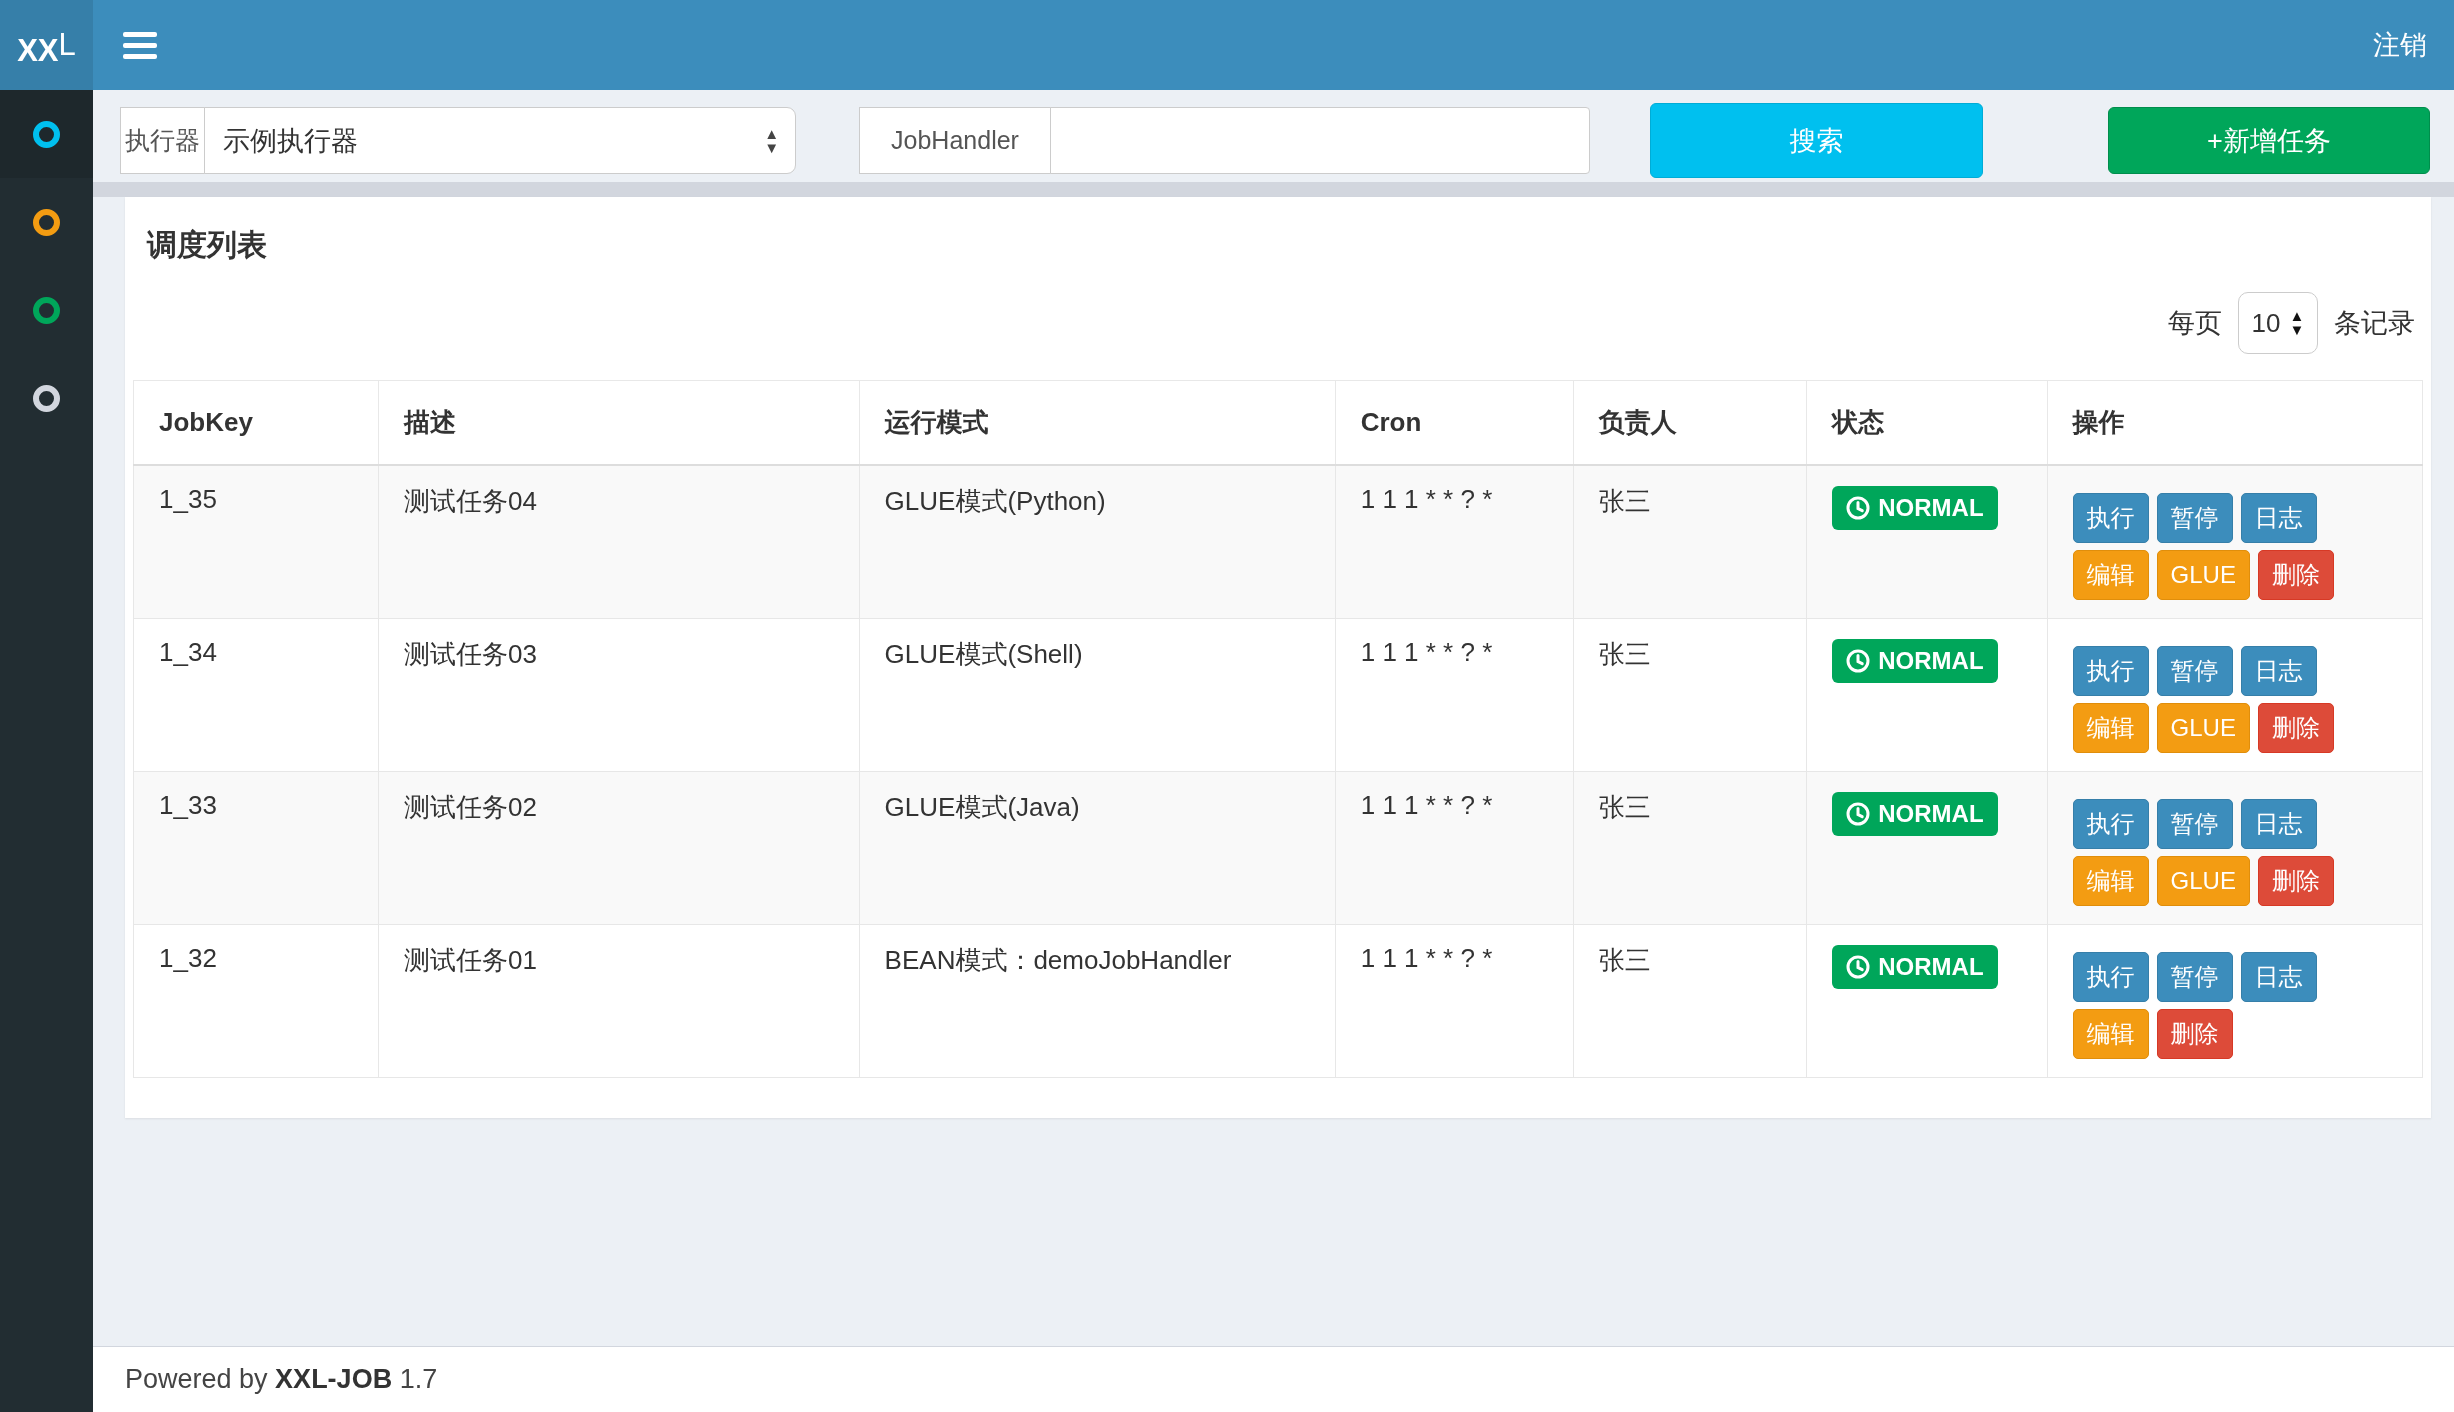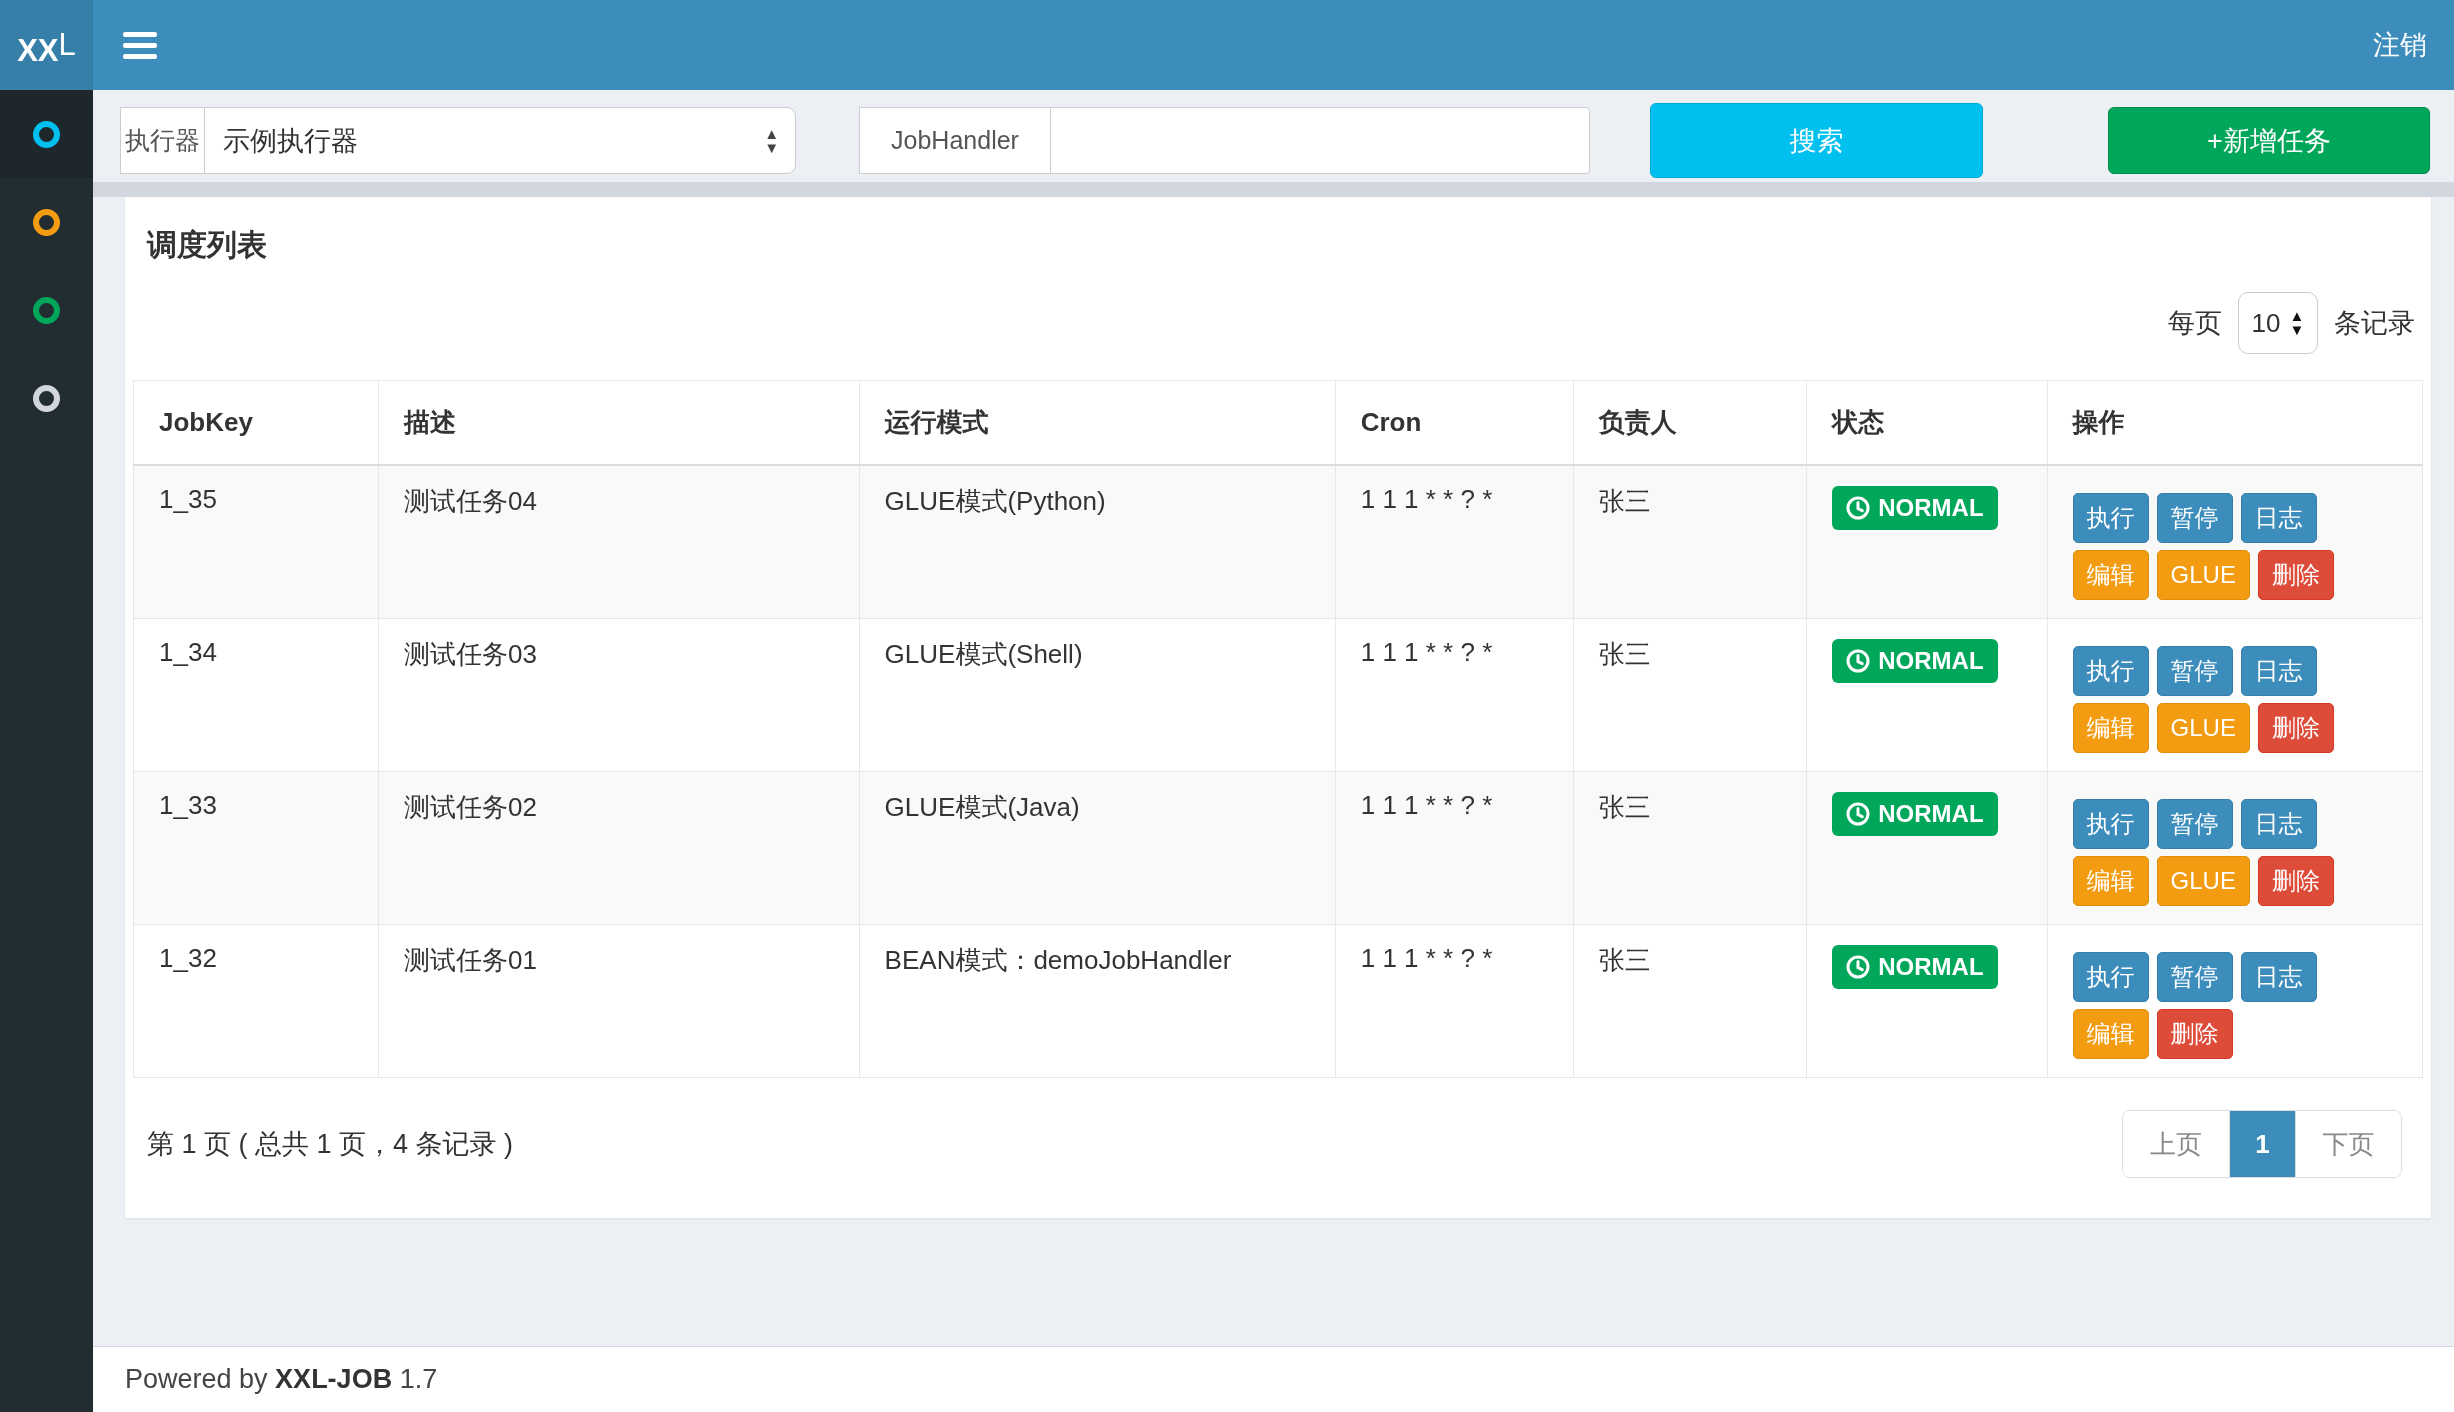--- a/index.html
+++ b/index.html
@@ -257,28 +257,20 @@
                 <button class="btn-sm btn-primary">暂停</button>
                 <button class="btn-sm btn-primary">日志</button>
                 <button class="btn-sm btn-warning">编辑</button>
                 <button class="btn-sm btn-danger">删除</button>
               </div>
             </td>
           </tr>
         </tbody>
     </table>
 
-    <div class="pager-row">
-      <div class="pager-summary">第 1 页 ( 总共 1 页，4 条记录 )</div>
-      <div class="pager">
-        <div class="pg">上页</div>
-        <div class="pg active">1</div>
-        <div class="pg">下页</div>
-      </div>
-    </div>
   </div>
 
 </div>
 
 <div class="footer">
   <div>
     <span>Powered by</span>
     <b>XXL-JOB</b>
     <span>1.7</span>
   </div>

